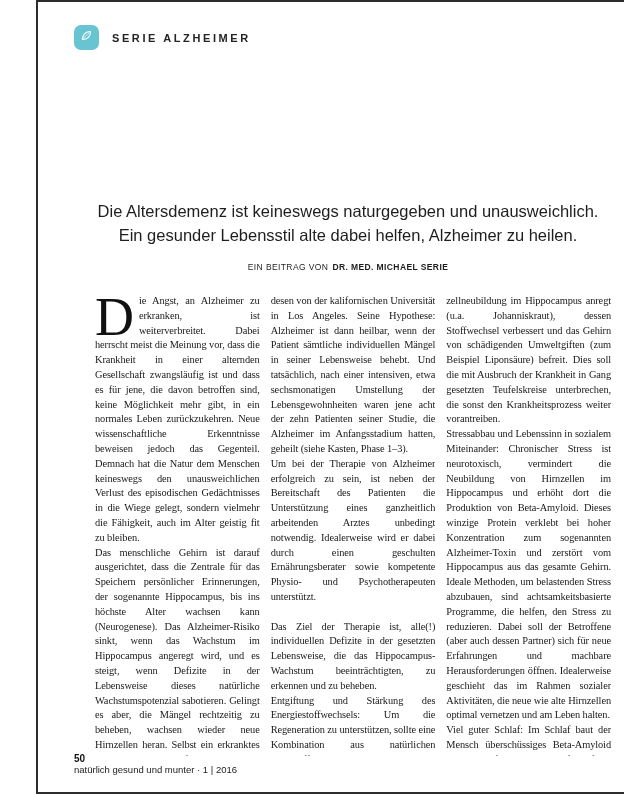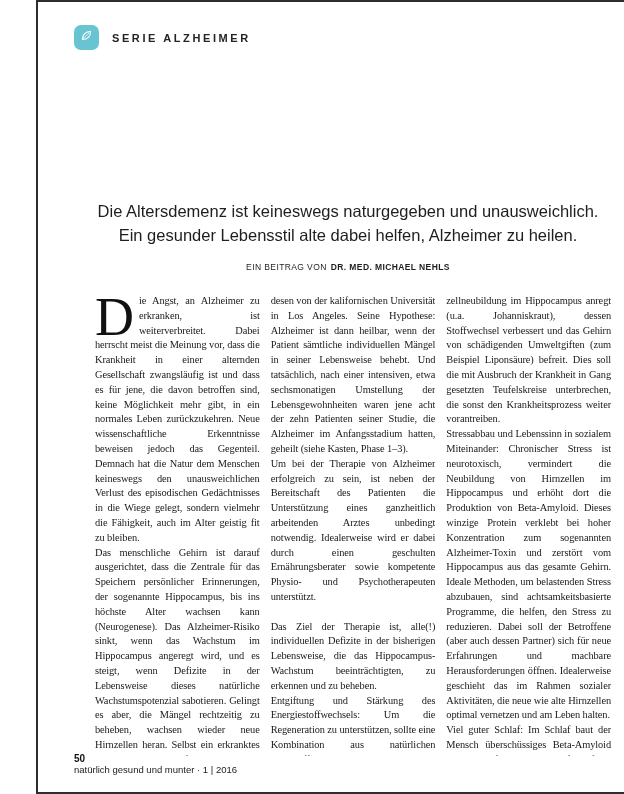--- a/index.html
+++ b/index.html
@@ -83,35 +83,35 @@
 
   <div class="title">
   </div>
 
   <div class="subtitle">
     <div>Die Altersdemenz ist keineswegs naturgegeben und unausweichlich.</div>
     <div>Ein gesunder Lebensstil alte dabei helfen, Alzheimer zu heilen.</div>
   </div>
 
   <div class="byline">
-    <span>EIN BEITRAG VON</span><span class="author">DR. MED. MICHAEL NEHLS</span>
+    <span>EIN BEITRAG VON</span><span class="author">DR. MED. MICHAEL SERIE</span>
   </div>
 
   <div class="columns">
 
     <div class="col">
       <p><span class="dropcap">D</span><span>ie Angst, an Alzheimer zu erkranken, ist weiterverbreitet. Dabei herrscht meist die Meinung vor, dass die Krankheit in einer alternden Gesellschaft zwangsläufig ist und dass es für jene, die davon betroffen sind, keine Möglichkeit mehr gibt, in ein normales Leben zurückzukehren. Neue wissenschaftliche Erkenntnisse beweisen jedoch das Gegenteil. Demnach hat die Natur dem Menschen keineswegs den unausweichlichen Verlust des episodischen Gedächtnisses in die Wiege gelegt, sondern vielmehr die Fähigkeit, auch im Alter geistig fit zu bleiben.</span></p>
       <p>Das menschliche Gehirn ist darauf ausgerichtet, dass die Zentrale für das Speichern persönlicher Erinnerungen, der sogenannte Hippocampus, bis ins höchste Alter wachsen kann (Neurogenese). Das Alzheimer-Risiko sinkt, wenn das Wachstum im Hippocampus angeregt wird, und es steigt, wenn Defizite in der Lebensweise dieses natürliche Wachstumspotenzial sabotieren. Gelingt es aber, die Mängel rechtzeitig zu beheben, wachsen wieder neue Hirnzellen heran. Selbst ein erkranktes Gehirn kann dann auf völlig natürliche Weise wieder gesunden.</p>
 
     </div>
 
     <div class="col">
       <p>desen von der kalifornischen Universität in Los Angeles. Seine Hypothese: Alzheimer ist dann heilbar, wenn der Patient sämtliche individuellen Mängel in seiner Lebensweise behebt. Und tatsächlich, nach einer intensiven, etwa sechsmonatigen Umstellung der Lebensgewohnheiten waren jene acht der zehn Patienten seiner Studie, die Alzheimer im Anfangsstadium hatten, geheilt (siehe Kasten, Phase 1–3).</p>
       <p>Um bei der Therapie von Alzheimer erfolgreich zu sein, ist neben der Bereitschaft des Patienten die Unterstützung eines ganzheitlich arbeitenden Arztes unbedingt notwendig. Idealerweise wird er dabei durch einen geschulten Ernährungsberater sowie kompetente Physio- und Psychotherapeuten unterstützt.</p>
-      <p class="gap-before">Das Ziel der Therapie ist, alle(!) individuellen Defizite in der bisherigen Lebensweise, die das Hippocampus-Wachstum beeinträchtigten, zu erkennen und zu beheben.</p>
+      <p class="gap-before">Das Ziel der Therapie ist, alle(!) individuellen Defizite in der gesetzten Lebensweise, die das Hippocampus-Wachstum beeinträchtigten, zu erkennen und zu beheben.</p>
       <p>Entgiftung und Stärkung des Energiestoffwechsels: Um die Regeneration zu unterstützen, sollte eine Kombination aus natürlichen Wirkstoffen eingesetzt werden, welche die Nerven-</p>
     </div>
 
     <div class="col">
       <p>zellneubildung im Hippocampus anregt (u.a. Johanniskraut), dessen Stoffwechsel verbessert und das Gehirn von schädigenden Umweltgiften (zum Beispiel Liponsäure) befreit. Dies soll die mit Ausbruch der Krankheit in Gang gesetzten Teufelskreise unterbrechen, die sonst den Krankheitsprozess weiter vorantreiben.</p>
       <p>Stressabbau und Lebenssinn in sozialem Miteinander: Chronischer Stress ist neurotoxisch, vermindert die Neubildung von Hirnzellen im Hippocampus und erhöht dort die Produktion von Beta-Amyloid. Dieses winzige Protein verklebt bei hoher Konzentration zum sogenannten Alzheimer-Toxin und zerstört vom Hippocampus aus das gesamte Gehirn. Ideale Methoden, um belastenden Stress abzubauen, sind achtsamkeitsbasierte Programme, die helfen, den Stress zu reduzieren. Dabei soll der Betroffene (aber auch dessen Partner) sich für neue Erfahrungen und machbare Herausforderungen öffnen. Idealerweise geschieht das im Rahmen sozialer Aktivitäten, die neue wie alte Hirnzellen optimal vernetzen und am Leben halten.</p>
       <p>Viel guter Schlaf: Im Schlaf baut der Mensch überschüssiges Beta-Amyloid ab. Zudem findet erst im Tiefschlaf das regenerative Wachstum des Hippo-</p>
     </div>
 
   </div>

